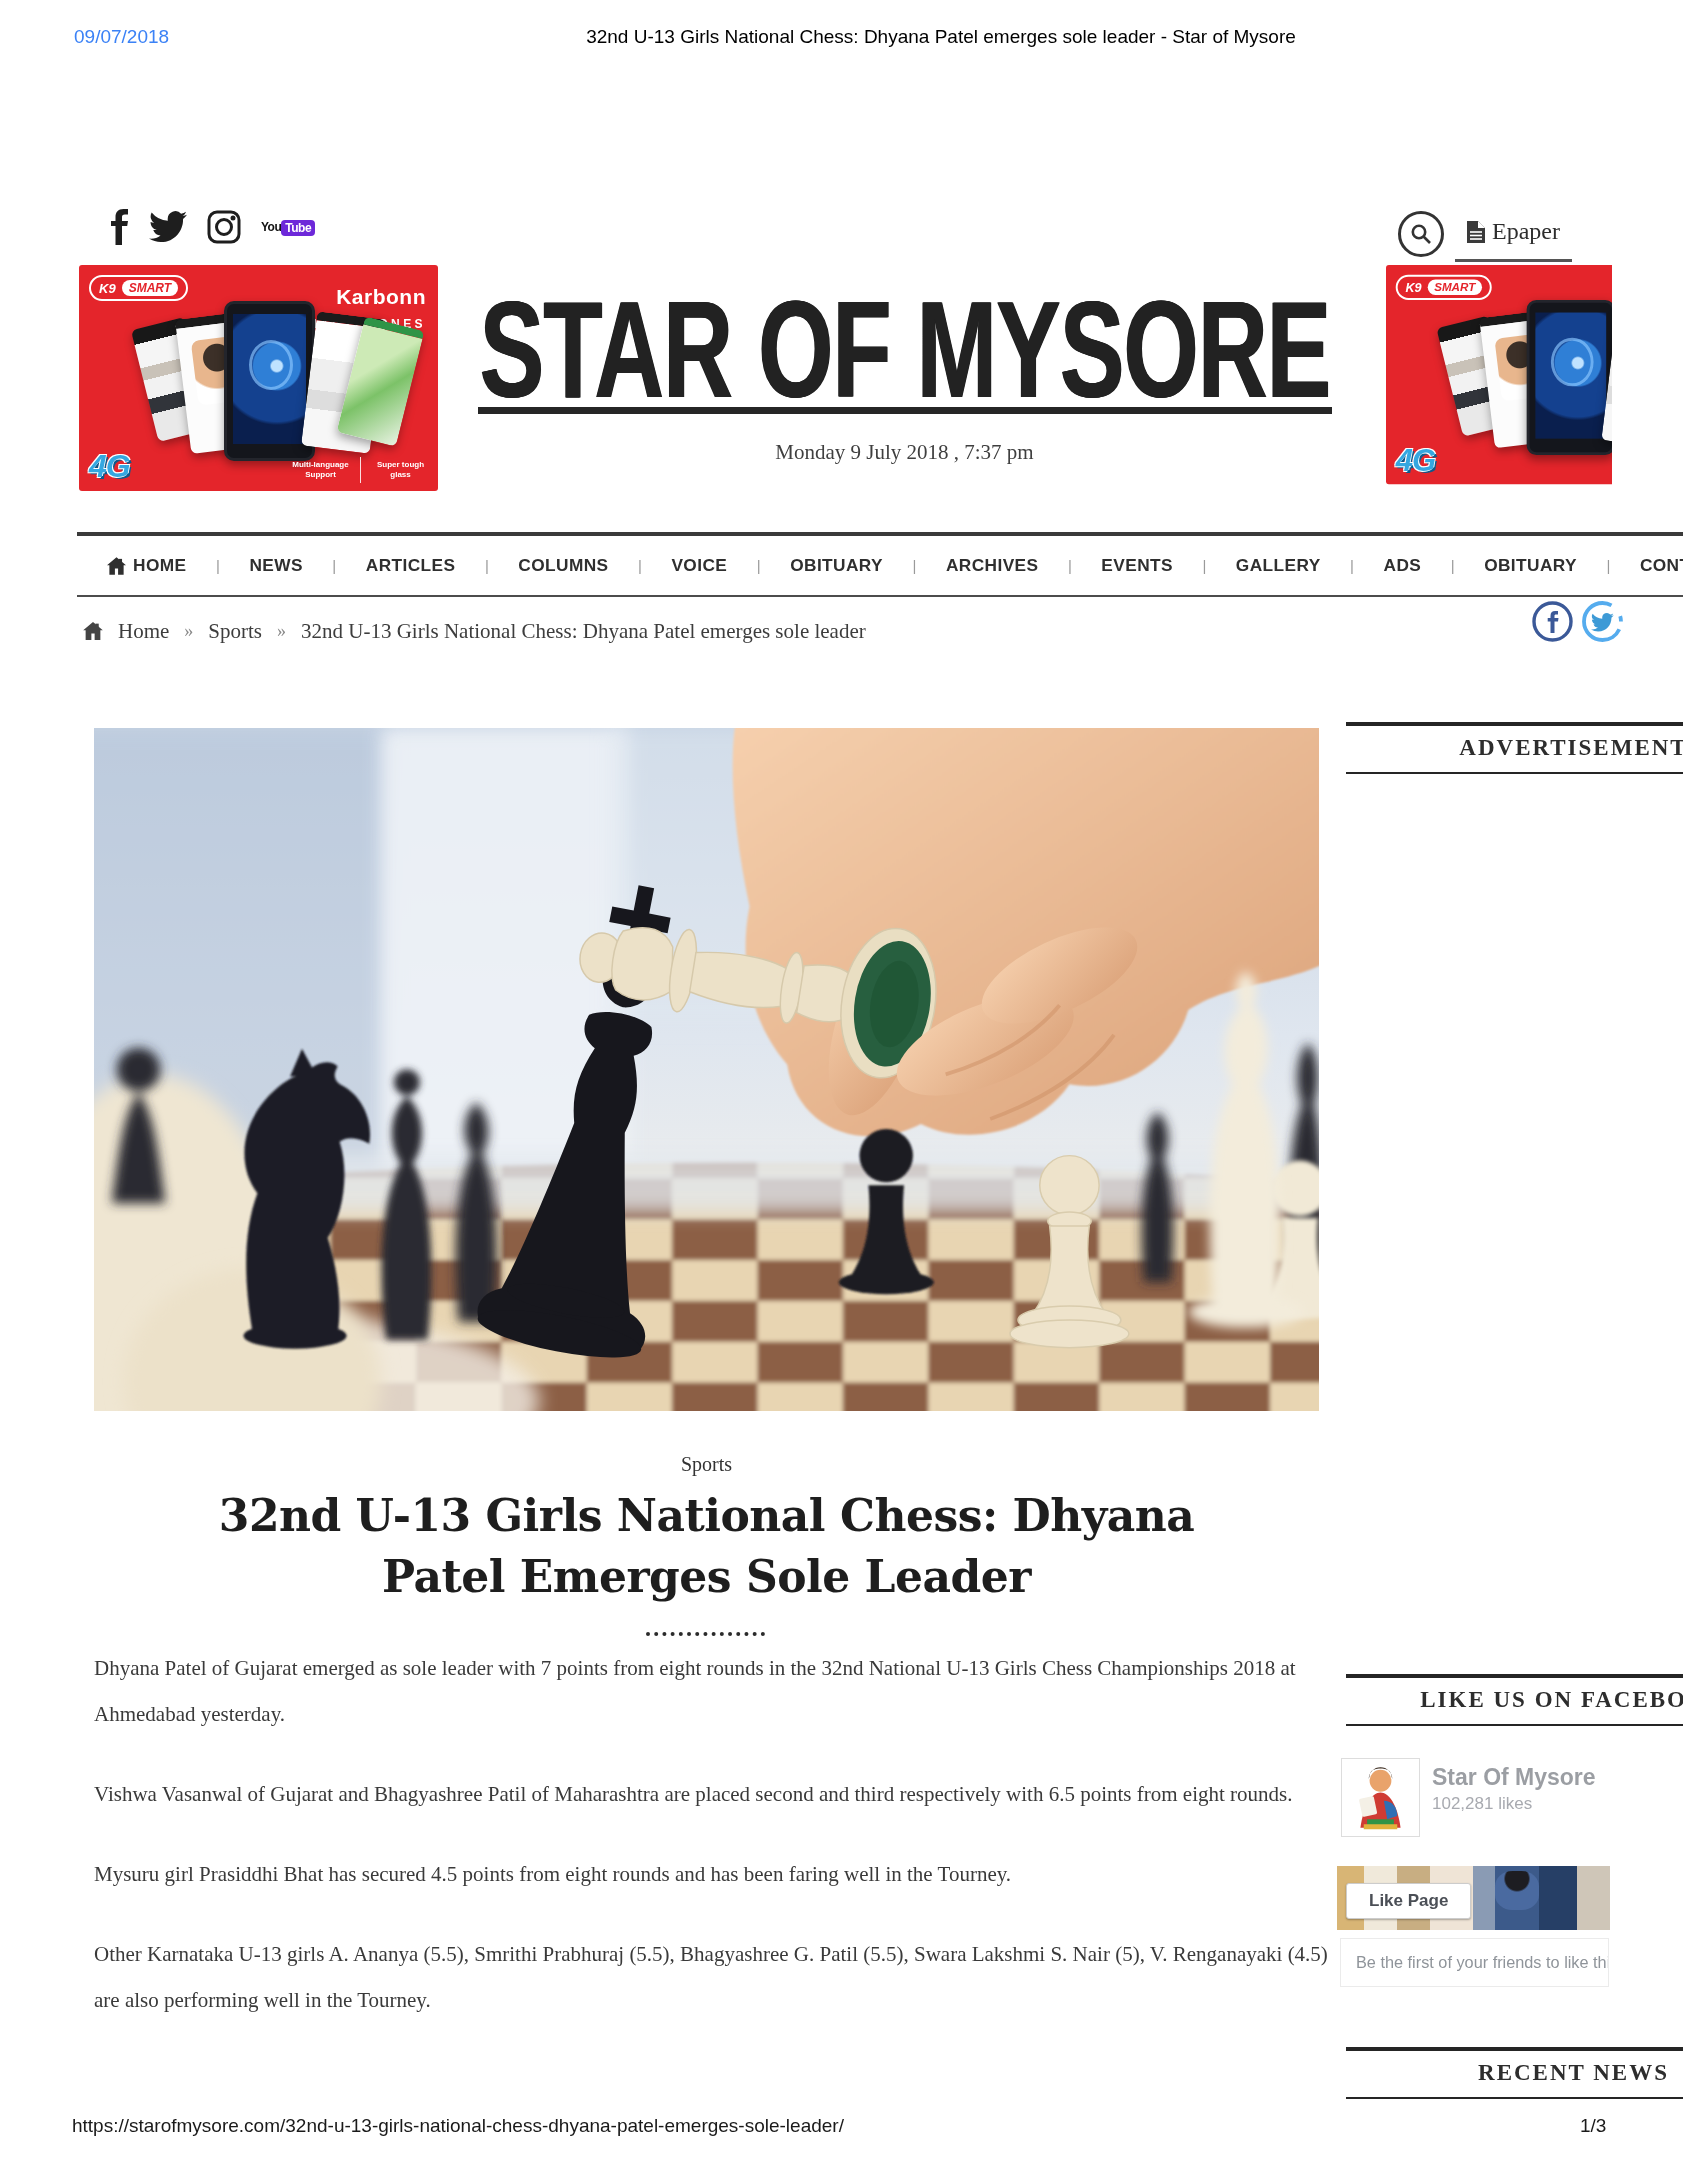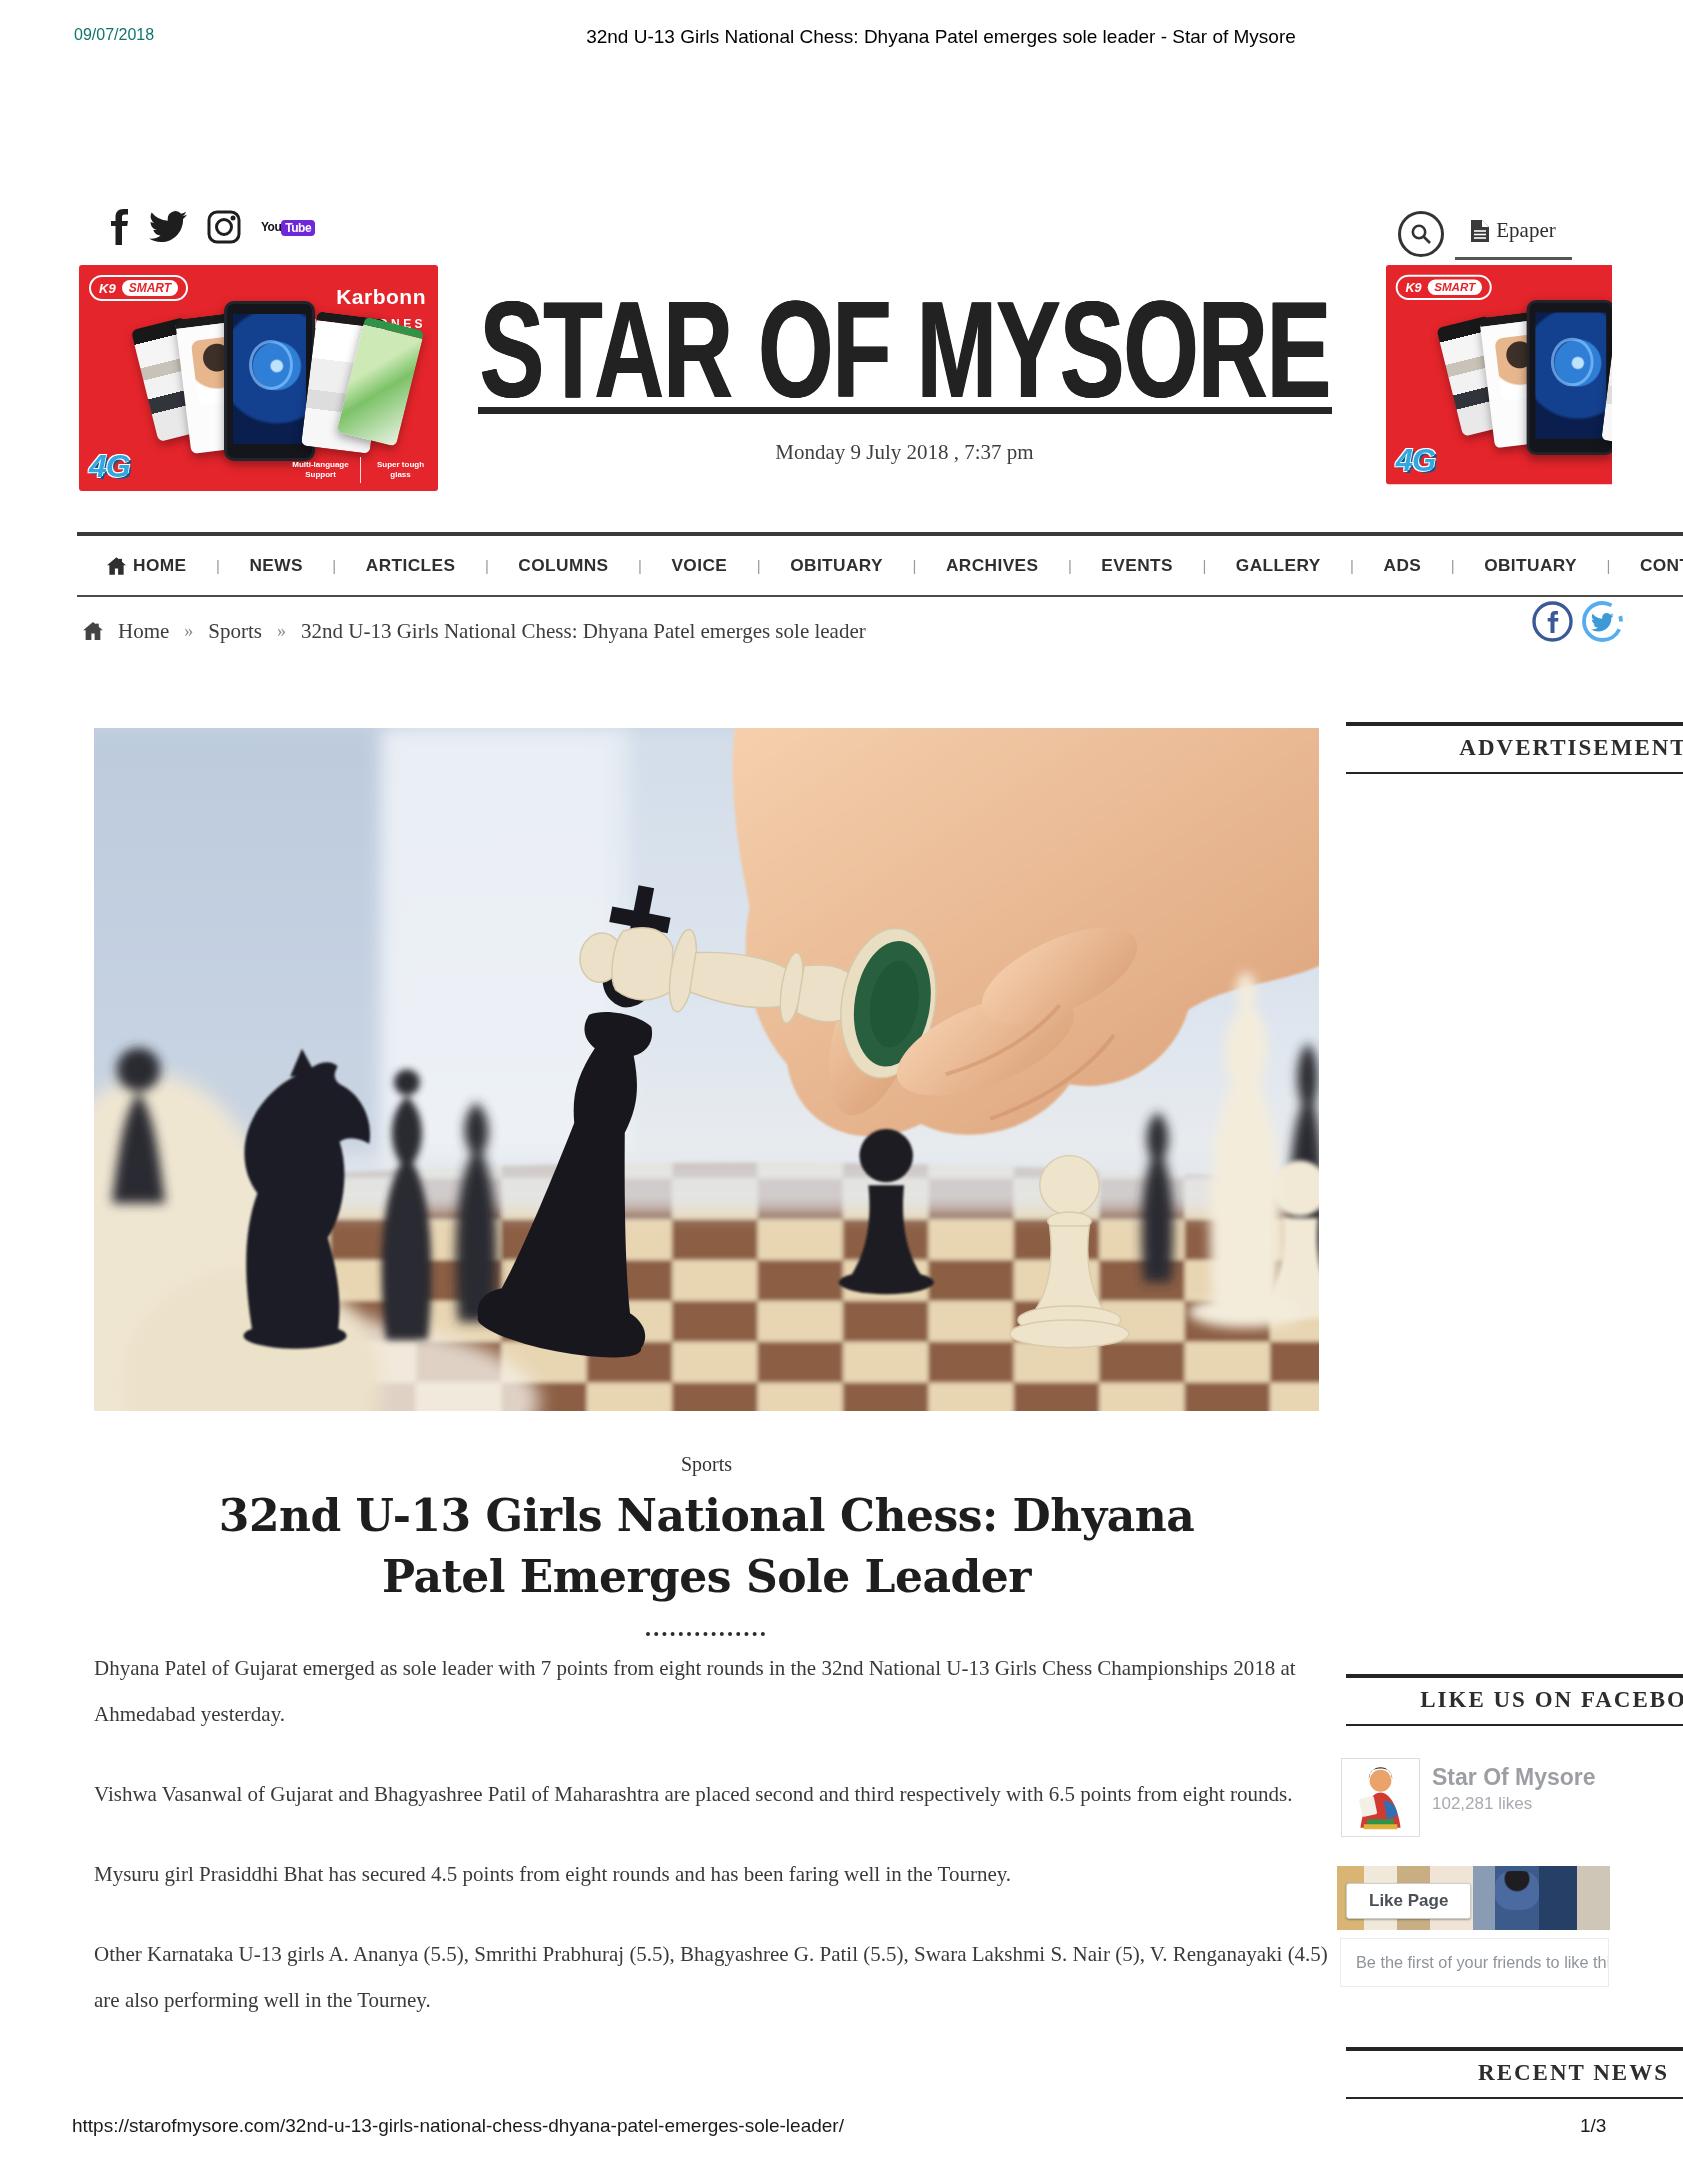--- a/index.html
+++ b/index.html
@@ -1,40 +1,40 @@
 <!DOCTYPE html>
 <html><head>
 <meta charset="utf-8">
 <style>
   * { margin:0; padding:0; box-sizing:border-box; }
   html,body { background:#fff; }
   #page { position:relative; width:1683px; height:2178px; background:#fff; overflow:hidden;
           font-family:"Liberation Sans", sans-serif; }
 
   
-  .print-date { position:absolute; left:74px; top:26px; font-size:16px; color:#0f766e; }
+  .print-date { position:absolute; left:74px; top:26px; font-size:19px; color:#3b82f6; }
   .print-title { position:absolute; left:941px; top:26px; transform:translateX(-50%);
                  font-size:19px; color:#000; white-space:nowrap; }
   .print-url { position:absolute; left:72px; top:2115px; font-size:19px; color:#1a1a1a; }
   .print-page { position:absolute; left:1580px; top:2115px; font-size:19px; color:#1a1a1a; }
 
   
   .social-row { position:absolute; left:109px; top:206px; display:flex; gap:20px; align-items:center; height:42px; }
   .soc { display:inline-flex; align-items:center; justify-content:center; }
   .soc svg { display:block; }
   .yt { display:inline-flex; flex-direction:row; align-items:center; line-height:1; }
   .yt-top { font-size:12px; font-weight:bold; color:#111; letter-spacing:-0.5px; transform:scaleY(1.1); }
   .yt-bottom { margin-top:1px; background:#6d28d9; color:#fff; font-size:12px; font-weight:bold;
                padding:2px 4px; border-radius:4px; letter-spacing:-0.5px; }
 
   .search-btn { position:absolute; left:1398px; top:211px; width:46px; height:46px; border:3px solid #333;
                 border-radius:50%; display:flex; align-items:center; justify-content:center; background:#fff; }
   .epaper { position:absolute; left:1455px; top:216px; width:117px; display:flex; gap:7px; align-items:center;
             justify-content:center; border-bottom:3px solid #555; padding:2px 0 14px; }
-  .epaper-label { font-family:"Liberation Serif", serif; font-size:21px; color:#2e2e2e; }
+  .epaper-label { font-family:"Liberation Serif", serif; font-size:24px; color:#2e2e2e; }
 
   
   .ad-box { position:absolute; overflow:hidden; }
   .ad-left { left:79px; top:265px; width:359px; height:226px; }
   .ad-right { left:1386px; top:265px; width:226px; height:220px; }
   .ad { position:relative; width:359px; height:226px; background:#e4252b; border-radius:3px; overflow:hidden; }
   .ad-right .ad { transform:scale(.97); transform-origin:top left; }
   .k9-badge { position:absolute; left:10px; top:10px; border:2px solid #fff; border-radius:14px; padding:3px 8px;
               display:flex; gap:6px; align-items:center; }
   .k9-badge .k9 { color:#fff; font-style:italic; font-weight:bold; font-size:13px; }

